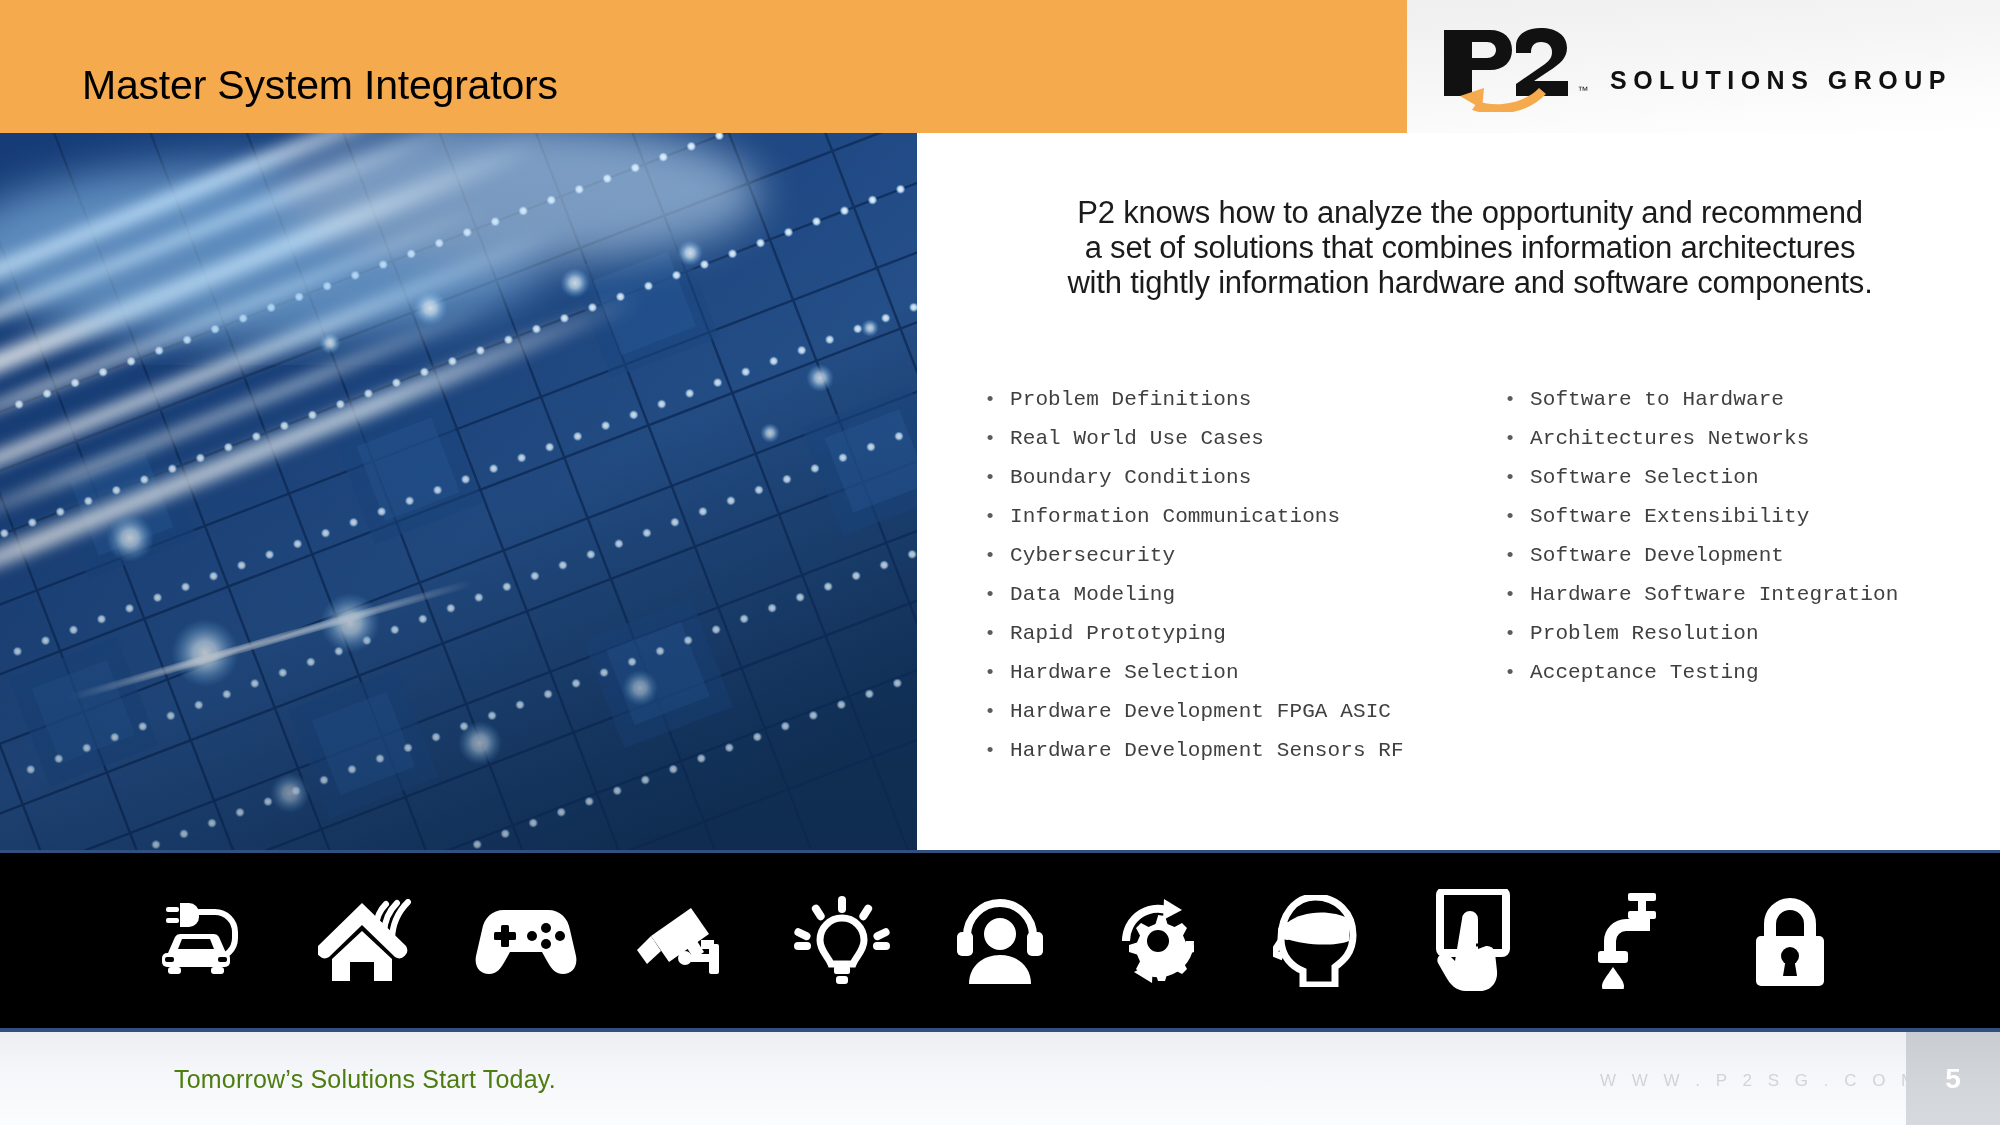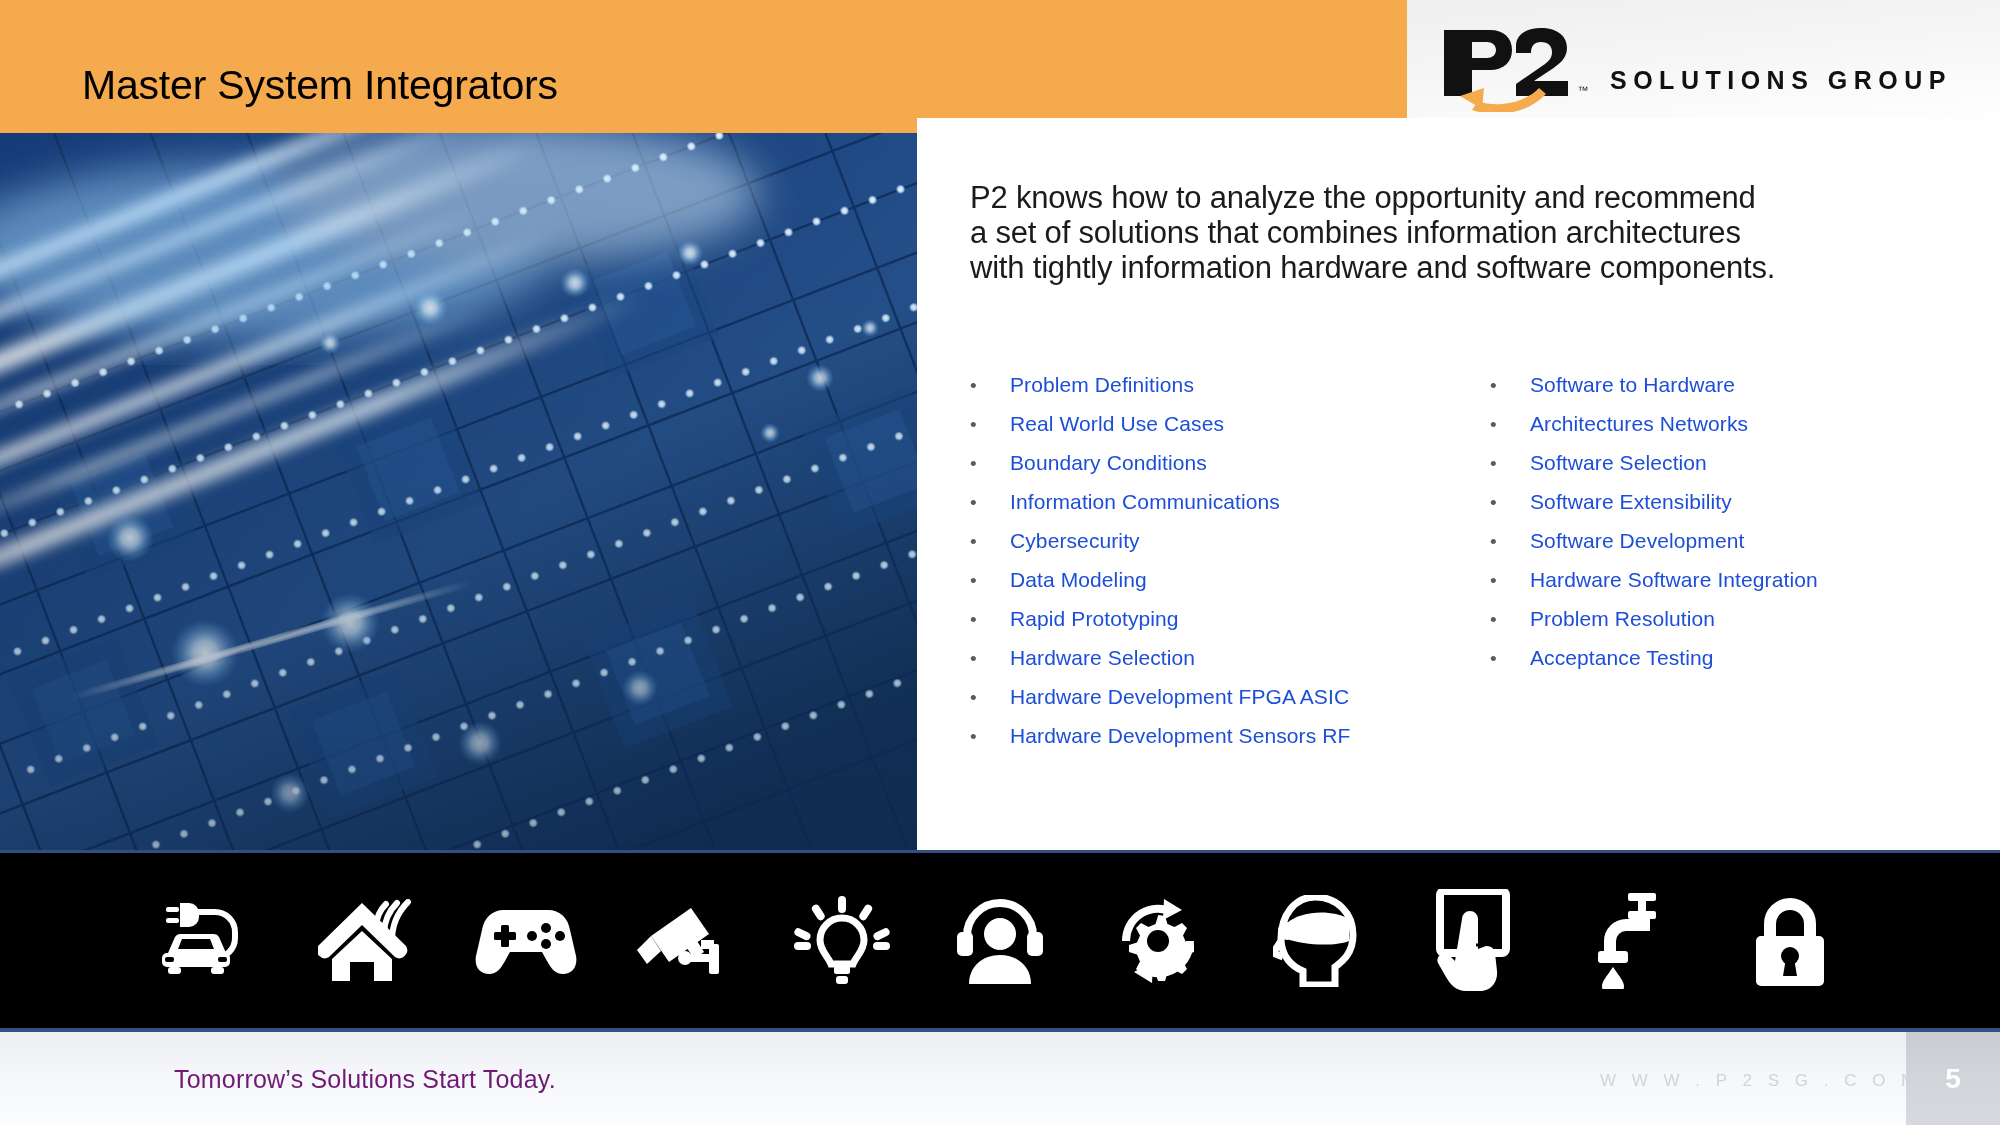--- a/index.html
+++ b/index.html
@@ -46,22 +46,23 @@
 
   
   .photo {
     position:absolute; left:0; top:133px; width:917px; height:720px;
     overflow:hidden; background:#0b2a5c;
   }
   .photo svg { position:absolute; left:0; top:0; }
 
   
   .content {
-    position:absolute; left:917px; top:118px; width:1083px; height:720px;
+    position:absolute; left:917px; top:133px; width:1083px; height:720px;
     background:#ffffff;
+    text-align:center;
   }
   .lead {
     position:absolute; left:53px; top:62px; width:1000px;
     font-size:31px; line-height:1.13; color:#1b1b1b; font-weight:300;
     letter-spacing:-0.2px;
   }
   .lead-line { white-space:nowrap; }
 
   .bullet-cols {
     position:absolute; left:53px; top:255px; width:1020px;
@@ -71,22 +72,22 @@
   .bcol.right { width:500px; }
   .bullet-row {
     display:flex; align-items:baseline;
     height:39px;
   }
   .bdot {
     width:40px; flex:0 0 40px;
     font-size:19px; color:#5b5b5b; line-height:1;
   }
   .btext {
-    font-size:21px; color:#1d4ed8; font-weight:300;
-    letter-spacing:0.1px; white-space:nowrap;
+    font-size:21px; color:#404040; font-weight:300;
+    letter-spacing:0.1px; white-space:nowrap;font-family:Liberation Mono, monospace;
   }
 
   
   .iconbar-outer {
     position:absolute; left:0; top:850px; width:2000px; height:182px;
     background:#31507f;
     padding:3px 0 4px 0;
   }
   .iconbar {
     width:2000px; height:175px; background:#000000;
@@ -99,21 +100,21 @@
   }
   .iconbar svg { display:block; }
 
   
   .footer {
     position:absolute; left:0; top:1032px; width:2000px; height:93px;
     background:linear-gradient(180deg,#eceef2 0%,#f4f6f9 40%,#fbfcfd 100%);
   }
   .tagline {
     position:absolute; left:174px; top:1065px;
-    font-size:25px; color:#701a75; font-weight:300; letter-spacing:0.2px;
+    font-size:25px; color:#4d7c0f; font-weight:300; letter-spacing:0.2px;
   }
   .weburl {
     position:absolute; left:1600px; top:1071px;
     font-size:17px; color:#d0d4da; font-weight:500; letter-spacing:5.5px;
   }
   .pagenum-block {
     position:absolute; left:1906px; top:1032px; width:94px; height:93px;
     background:linear-gradient(180deg,#c9ccd1 0%,#d2d5da 55%,#d6d9de 100%);
   }
   .pagenum {

